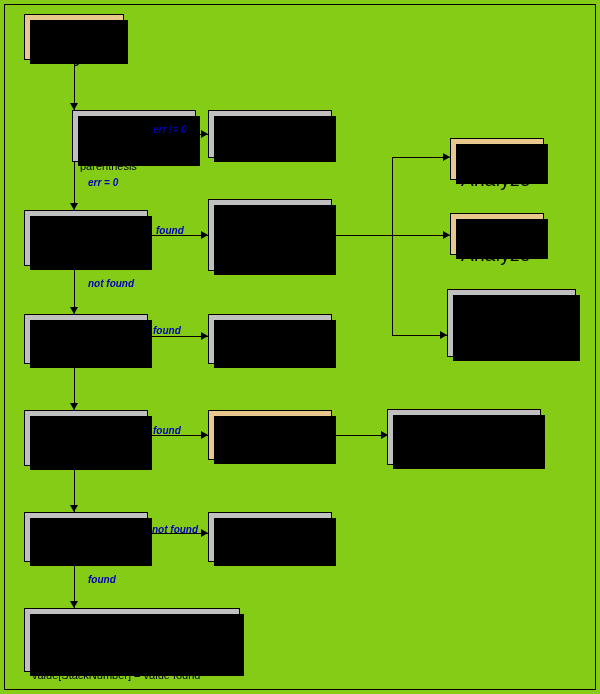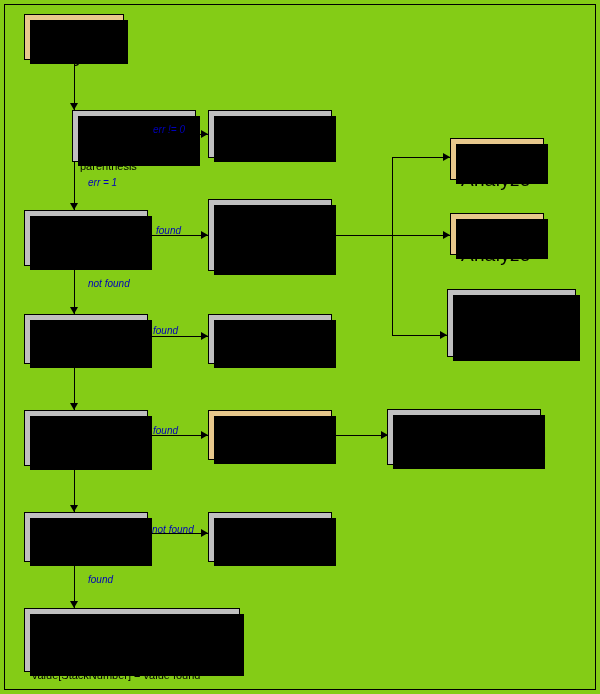--- a/index.html
+++ b/index.html
@@ -61,21 +61,21 @@
   .node.mid {
     font-size: 12px;
     line-height: 16px;
   }
   
   .elabel {
     position: absolute;
     font-family: "Liberation Sans", sans-serif;
     font-size: 10px;
     font-style: italic;
-    font-weight: normal;
+    font-weight: bold;
     color: #0000bb;
     white-space: nowrap;
     z-index: 5;
   }
   
   .ln {
     position: absolute;
     background: #000000;
     z-index: 1;
   }
@@ -226,20 +226,20 @@
 break of Analyze</span>
   </div>
 
   <div class="node shadow" style="left:24px; top:608px; width:216px; height:64px; font-size:11px; line-height:16px; padding-top:10px;">
     <span>StackNumber++
 operator[StackNumber] = 0
 value[StackNumber] = value found</span>
   </div>
 
   <div class="elabel" style="left:153px; top:124px;">err != 0</div>
-  <div class="elabel" style="left:88px; top:177px;">err = 1</div>
+  <div class="elabel" style="left:88px; top:177px;">err = 0</div>
   <div class="elabel" style="left:156px; top:225px;">found</div>
   <div class="elabel" style="left:88px; top:278px;">not found</div>
   <div class="elabel" style="left:153px; top:325px;">found</div>
   <div class="elabel" style="left:153px; top:425px;">found</div>
   <div class="elabel" style="left:152px; top:524px;">not found</div>
   <div class="elabel" style="left:88px; top:574px;">found</div>
 </div>
 
 </body></html>

